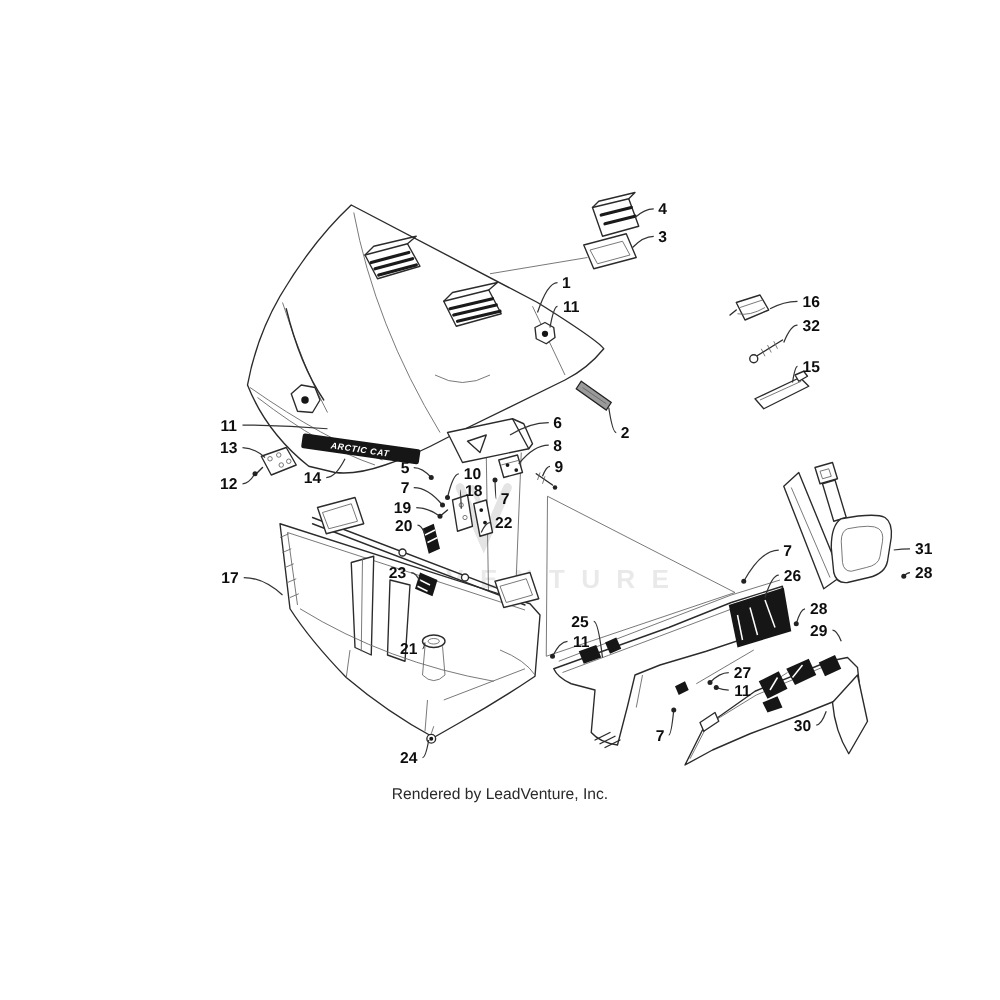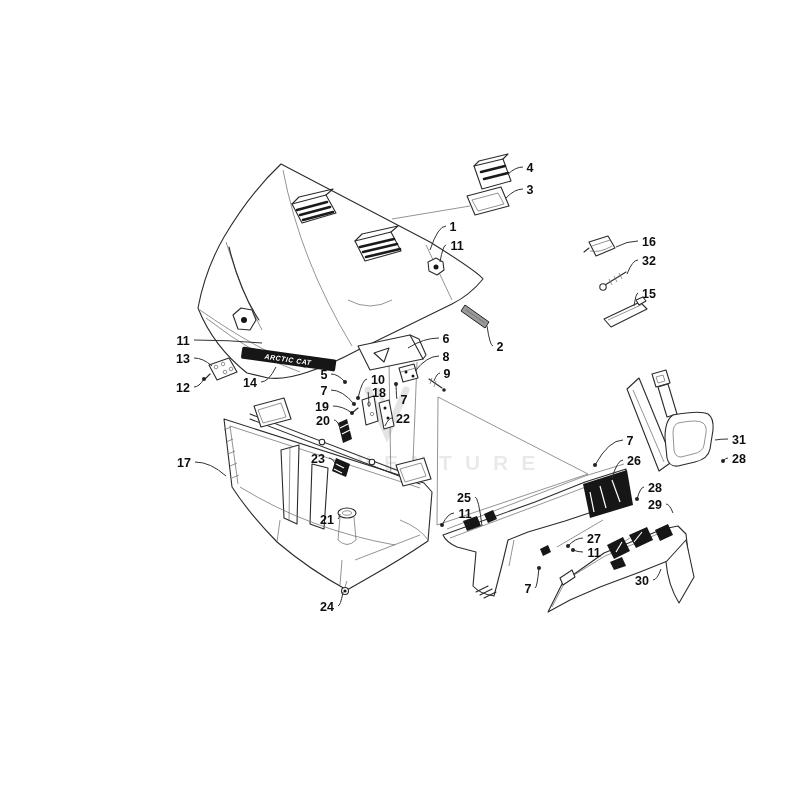--- a/index.html
+++ b/index.html
@@ -409,13 +409,14 @@
           <text x="739" y="443.5" class="callout-label">31</text>
         </g>
         <g>
           <path d="M728,458 Q725.5,458 723,461" class="leader"></path>
           <circle cx="723" cy="461" r="2" class="dot"></circle>
           <text x="739" y="462.5" class="callout-label">28</text>
         </g>
       </g>
 </svg>
 
+<div id="footer">Rendered by LeadVenture, Inc.</div>
 </div>
 
 </body></html>

